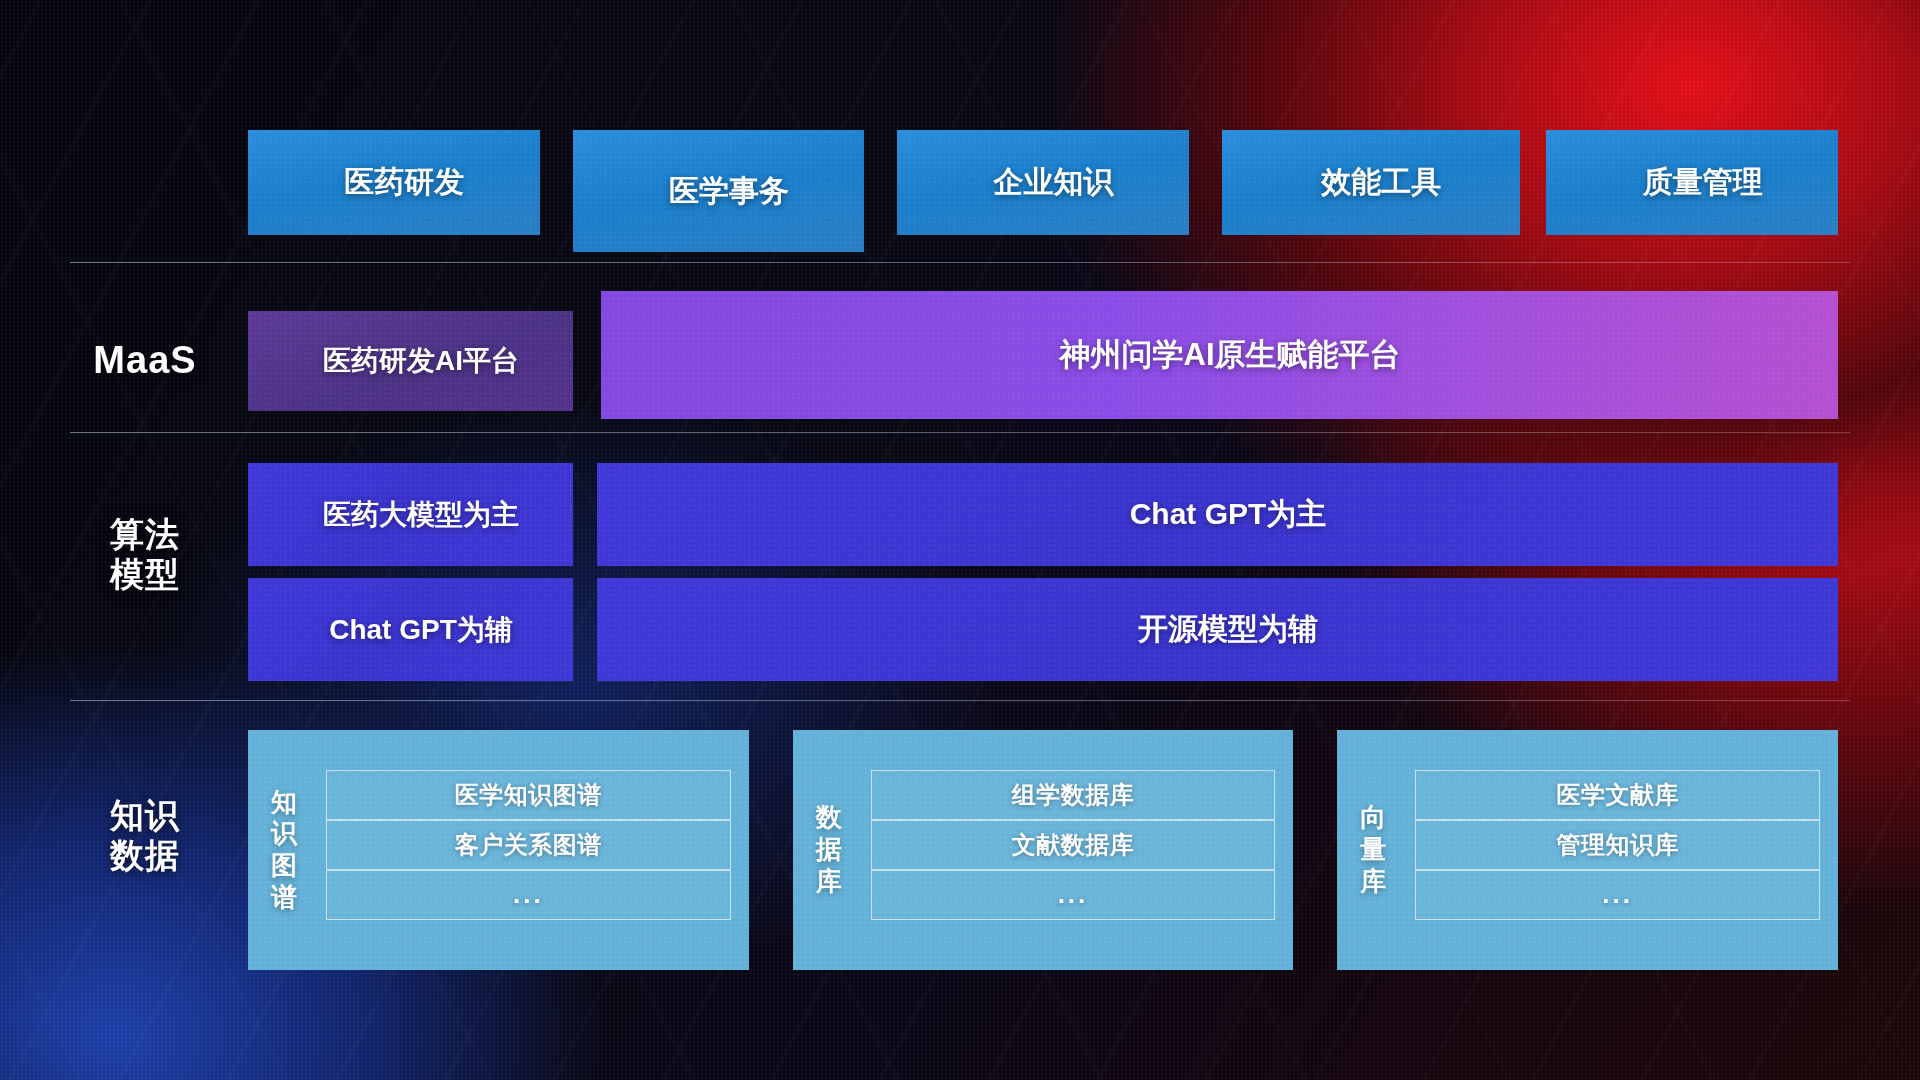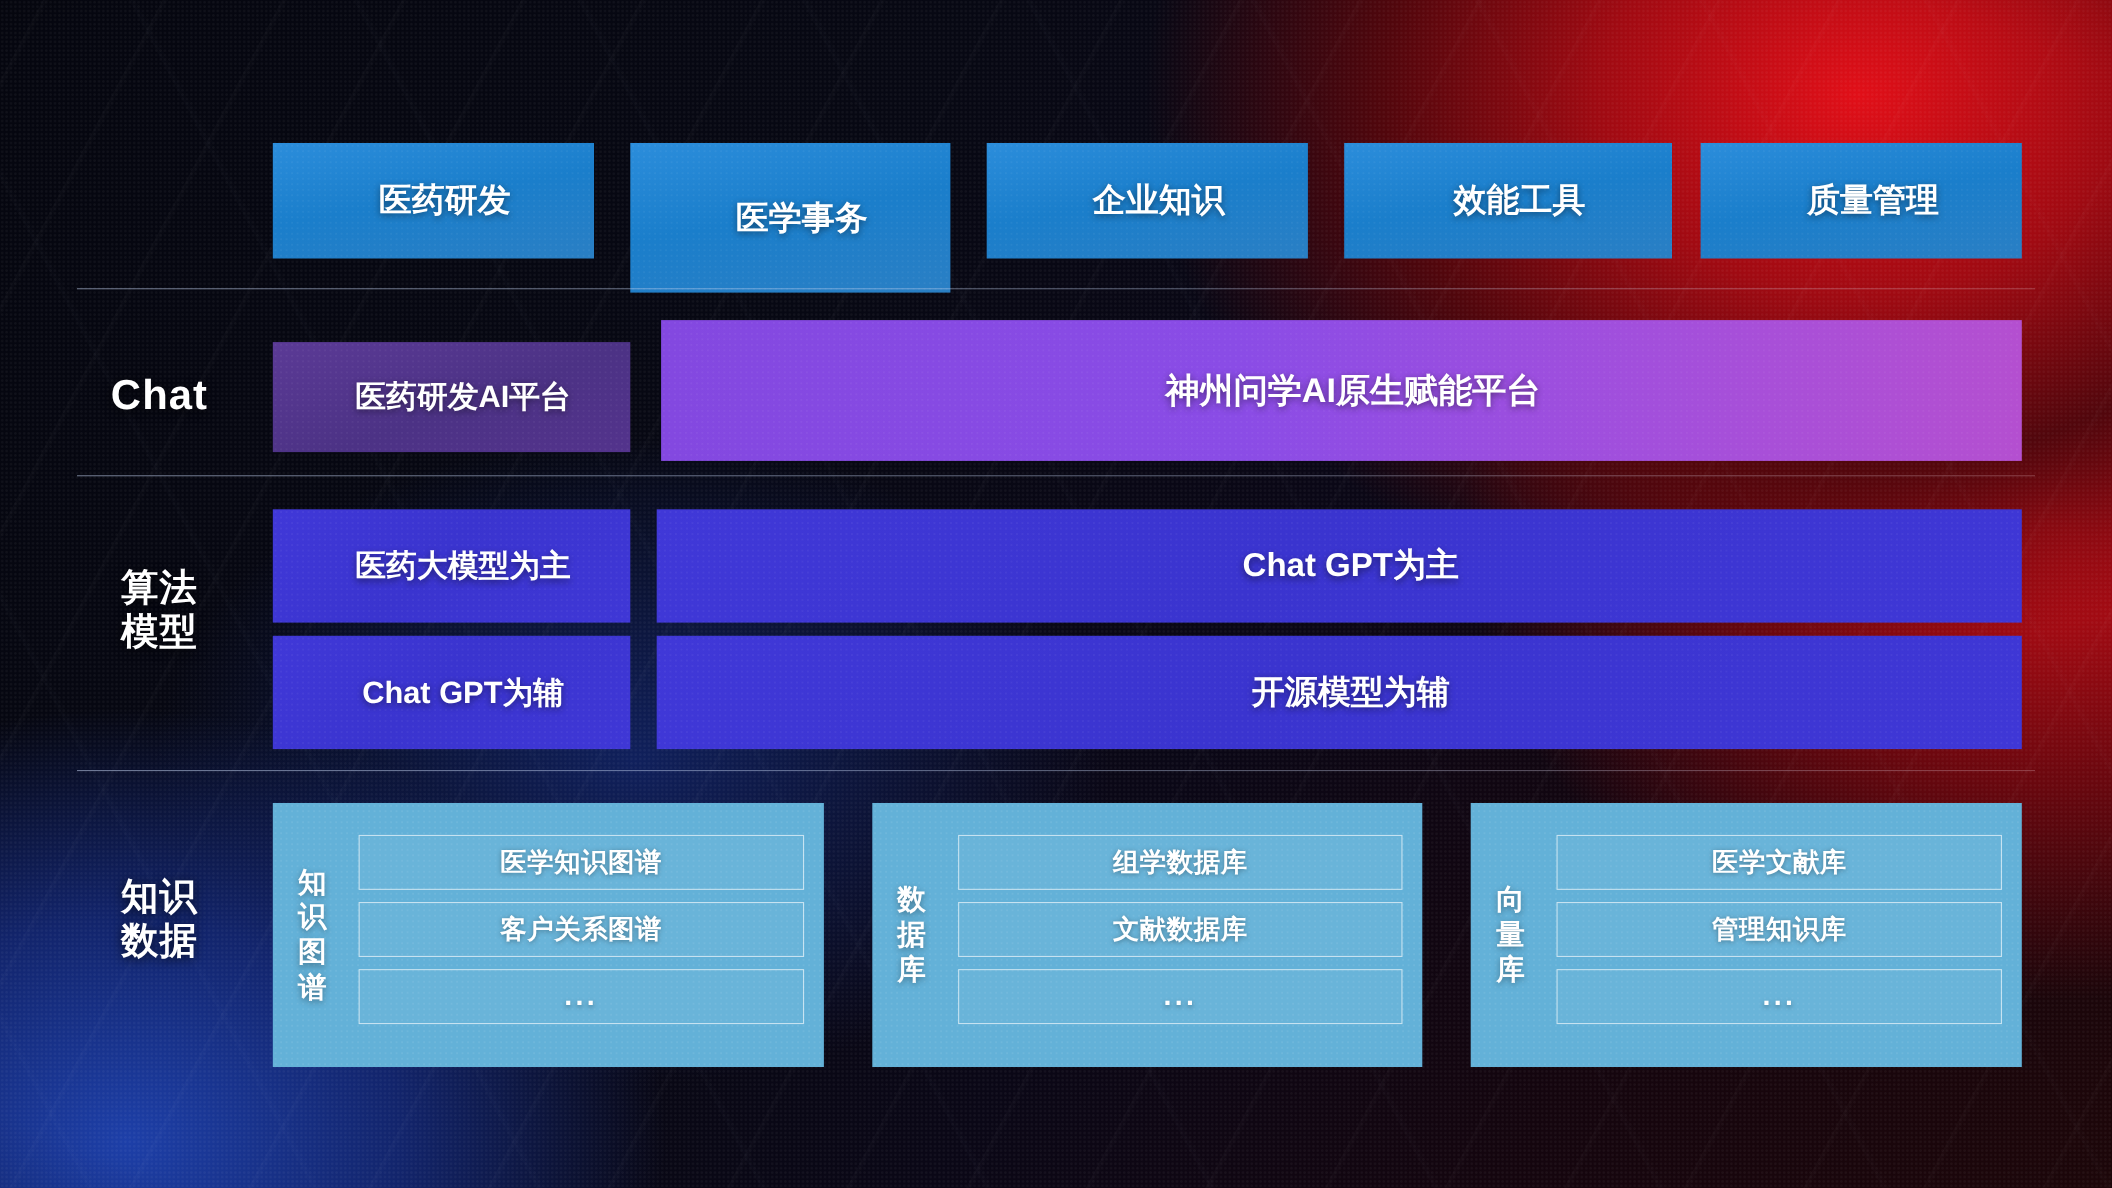--- a/index.html
+++ b/index.html
@@ -87,21 +87,21 @@
     background-image:radial-gradient(rgba(255,255,255,.14) 1px, transparent 1.2px);
     background-size:5px 5px; opacity:.5; pointer-events:none; }
   .kname {
     position:relative; z-index:2;
     width:72px; flex:0 0 72px;
     display:flex; align-items:center; justify-content:center;
     color:#fff; font-weight:700; font-size:26px; line-height:1.22;
     text-align:center; text-shadow:0 2px 6px rgba(0,0,0,.35);
   }
   .kitems { position:relative; z-index:2; flex:1; display:flex; flex-direction:column;
-    justify-content:center; gap:11px; padding:5px 18px 16px 6px; }
+    justify-content:center; gap:0; padding:5px 18px 16px 6px; }
   .kitem {
     height:50px; border:1px solid rgba(255,255,255,.62);
     display:flex; align-items:center; justify-content:center;
     color:#fff; font-weight:700; font-size:24px; letter-spacing:.5px;
     text-shadow:0 1px 5px rgba(0,0,0,.35);
     background:rgba(255,255,255,.04);
   }
   .kitem.ellip { font-size:26px; letter-spacing:3px; }
 </style>
 </head>
@@ -113,39 +113,39 @@
   <div class="bg-sheen2"></div>
   <div class="bg-dots"></div>
   <div class="bg-vig"></div>
 </div>
 
 <div id="stage">
     <div class="tile app-tile" style="left: 248px; top: 130px; width: 291.6px; height: 105px;">
       <div class="dots"></div>
       <span class="lbl" style="font-size: 30px;">医药研发</span>
     </div>
-    <div class="tile app-tile" style="left: 572.6px; top: 130px; width: 291.6px; height: 136px;">
+    <div class="tile app-tile" style="left: 572.6px; top: 130px; width: 291.6px; height: 122px;">
       <div class="dots"></div>
       <span class="lbl" style="font-size: 30px;">医学事务</span>
     </div>
     <div class="tile app-tile" style="left: 897.2px; top: 130px; width: 291.6px; height: 105px;">
       <div class="dots"></div>
       <span class="lbl" style="font-size: 30px;">企业知识</span>
     </div>
     <div class="tile app-tile" style="left: 1221.8px; top: 130px; width: 298px; height: 105px;">
       <div class="dots"></div>
       <span class="lbl" style="font-size: 30px;">效能工具</span>
     </div>
     <div class="tile app-tile" style="left: 1546.4px; top: 130px; width: 291.6px; height: 105px;">
       <div class="dots"></div>
       <span class="lbl" style="font-size: 30px;">质量管理</span>
     </div>
     <div class="divider" style="top: 262px;"></div>
     <div class="rail" style="top: 338px; font-size: 38px;">
-      <span class="ln">Chat</span>
+      <span class="ln">MaaS</span>
     </div>
     <div class="tile maas-left" style="left: 248px; top: 291px; width: 325px; height: 100px; margin-top: 20px;">
       <div class="dots"></div>
       <span class="lbl" style="font-size: 28px;">医药研发AI平台</span>
     </div>
     <div class="tile maas-right" style="left: 601px; top: 291px; width: 1237px; height: 128px;">
       <div class="dots"></div>
       <span class="lbl" style="font-size: 31px;">神州问学AI原生赋能平台</span>
     </div>
     <div class="divider" style="top: 432px;"></div>

